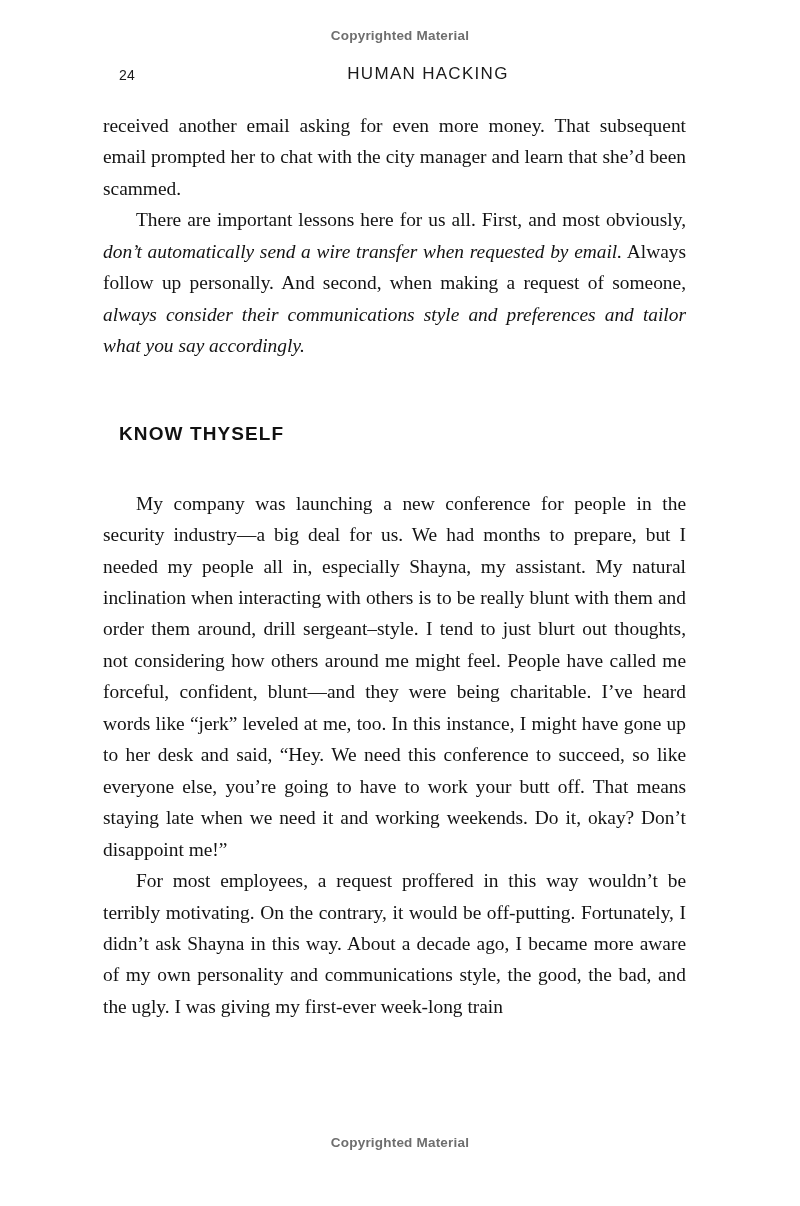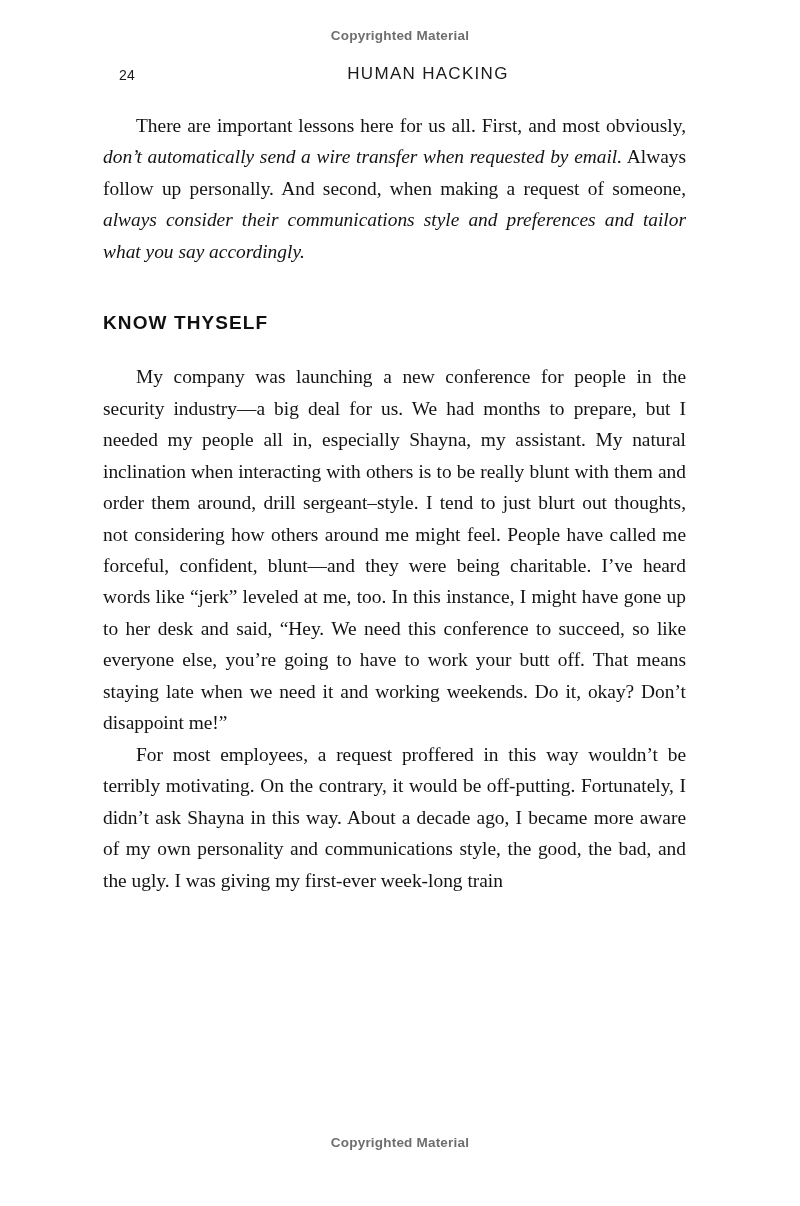--- a/index.html
+++ b/index.html
@@ -81,21 +81,21 @@
     hyphens: manual;
     -webkit-hyphens: manual;
   }
 
   p.indent { text-indent: 33px; }
   p.noindent { text-indent: 0; }
 
   .italic { font-style: italic; }
 
   h2.section-heading {
-    margin: 0;
+    margin: 16px;
     font-family: "Liberation Sans", sans-serif;
     font-size: 19px;
     font-weight: 600;
     color: #111111;
     letter-spacing: 1.1px;
     line-height: 24px;
   }
 
   .space-before-heading { height: 44px; }
   .space-after-heading  { height: 26px; }
@@ -107,20 +107,21 @@
 
   <div class="watermark watermark-top">Copyrighted Material</div>
 
   <div class="folio-row">
     <span class="page-number">24</span>
     <span class="running-head">HUMAN HACKING</span>
   </div>
 
   <div class="text-block">
 
+    <p class="body noindent">received another email asking for even more money. That subsequent email prompted her to chat with the city manager and learn that she’d been scammed.</p>
 
     <p class="body indent">
       <span>There are important lessons here for us all. First, and most obvi­ously, </span><span class="italic">don’t automatically send a wire transfer when requested by email.</span><span> Always follow up personally. And second, when making a request of someone, </span><span class="italic">always consider their communications style and preferences and tailor what you say accordingly.</span>
     </p>
 
     <div class="space-before-heading"></div>
 
     <h2 class="section-heading">KNOW THYSELF</h2>
 
     <div class="space-after-heading"></div>

